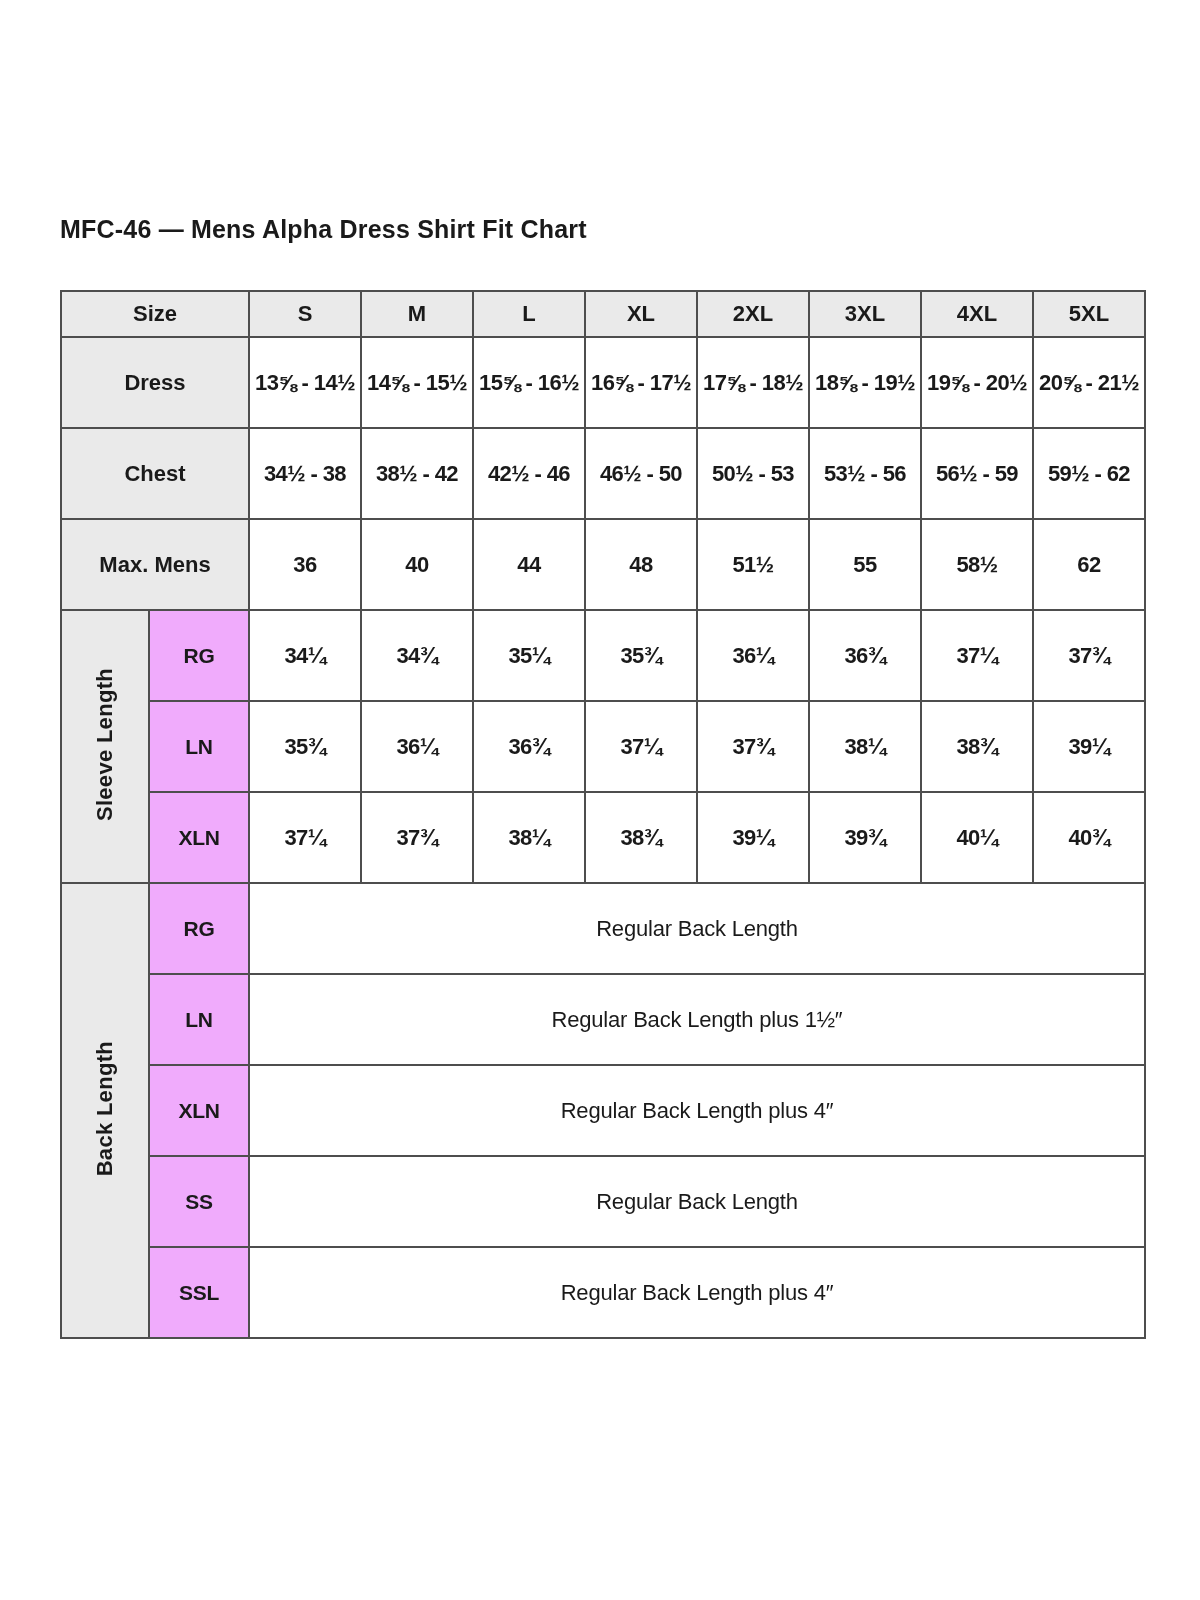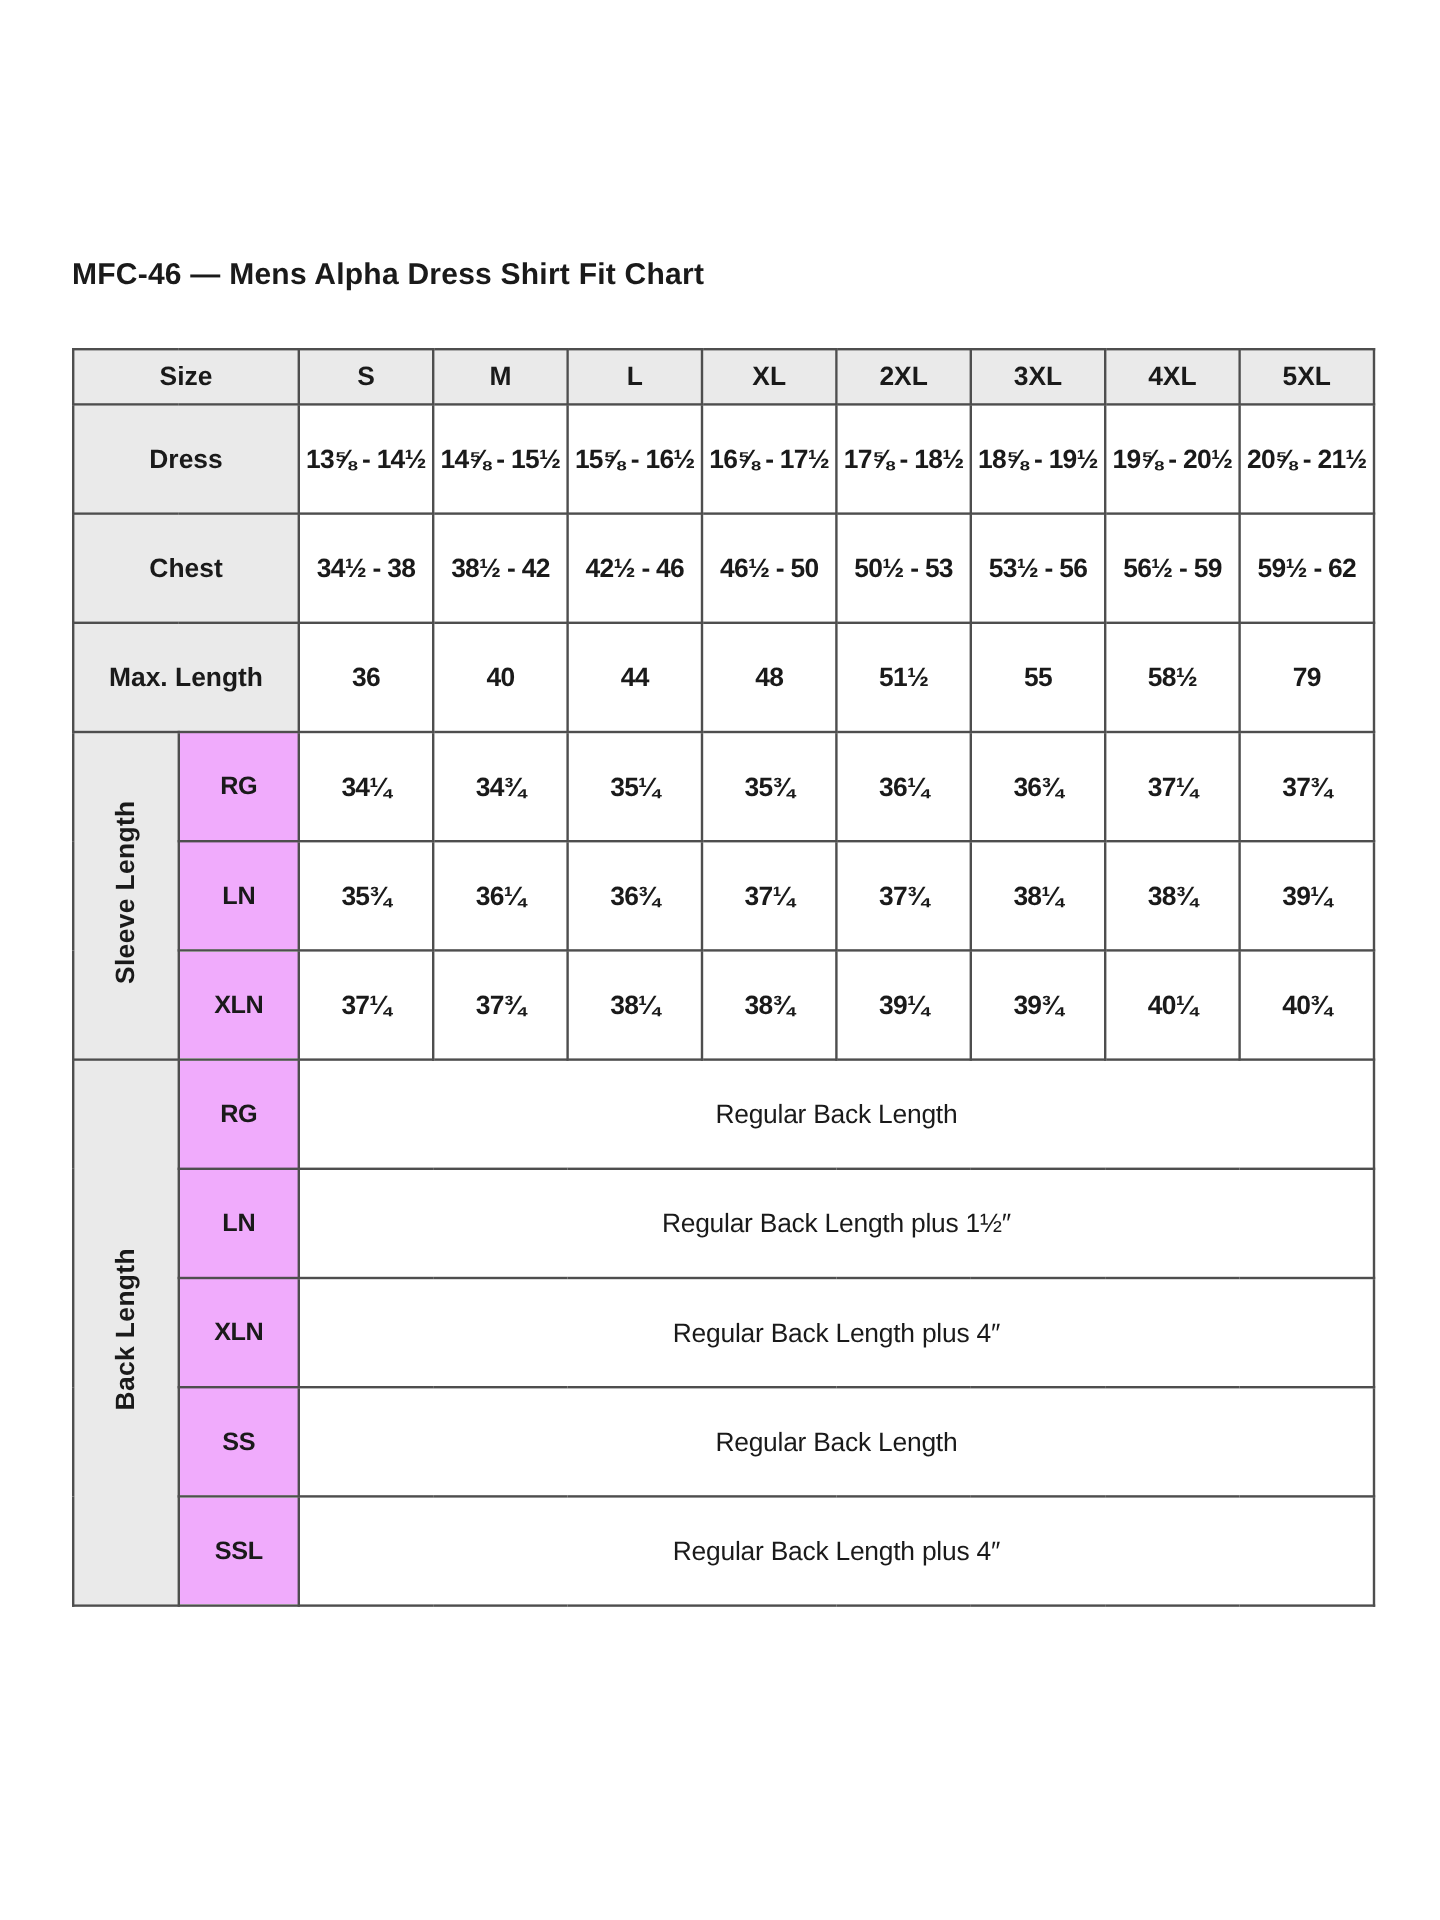--- a/index.html
+++ b/index.html
@@ -130,29 +130,29 @@
     <td class="val">38½ - 42</td>
     <td class="val">42½ - 46</td>
     <td class="val">46½ - 50</td>
     <td class="val">50½ - 53</td>
     <td class="val">53½ - 56</td>
     <td class="val">56½ - 59</td>
     <td class="val">59½ - 62</td>
   </tr>
 
   <tr class="data-row">
-    <th class="lbl" colspan="2">Max. Length</th>
+    <th class="lbl" colspan="2">Max. Mens</th>
     <td class="val">36</td>
     <td class="val">40</td>
     <td class="val">44</td>
     <td class="val">48</td>
     <td class="val">51½</td>
     <td class="val">55</td>
     <td class="val">58½</td>
-    <td class="val">79</td>
+    <td class="val">62</td>
   </tr>
 
   <tr class="data-row">
     <th class="vlbl" rowspan="3"><span class="vtext">Sleeve Length</span></th>
     <th class="sub">RG</th>
     <td class="val">34¼</td>
     <td class="val">34¾</td>
     <td class="val">35¼</td>
     <td class="val">35¾</td>
     <td class="val">36¼</td>

